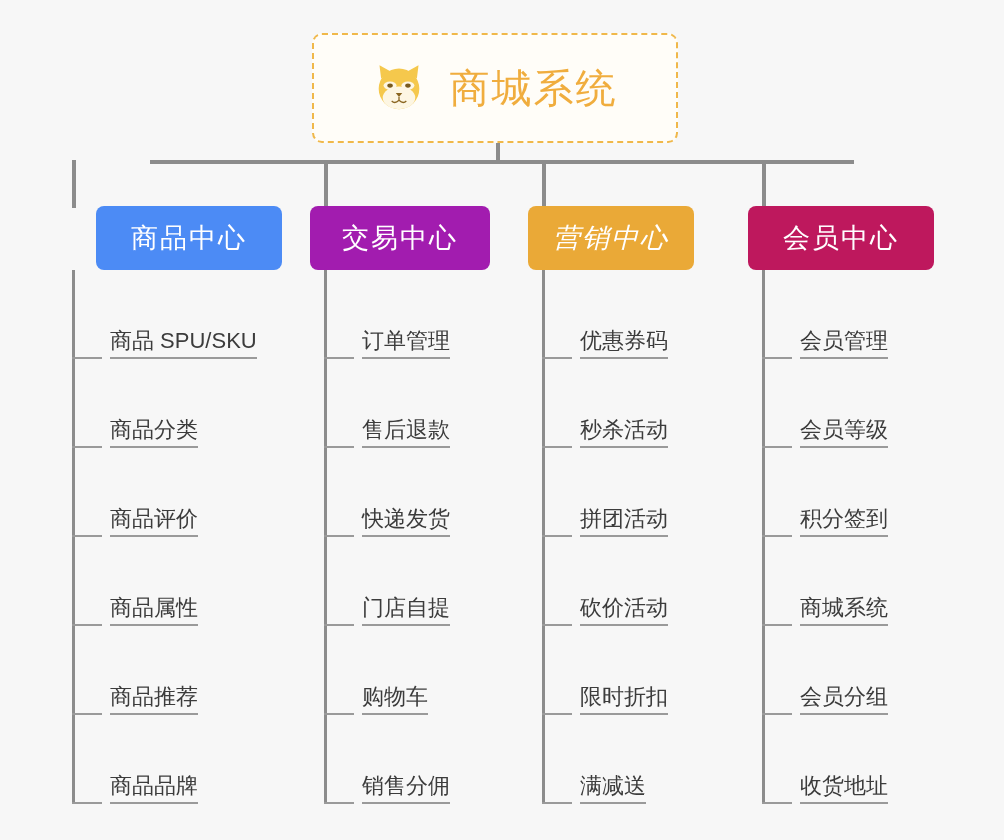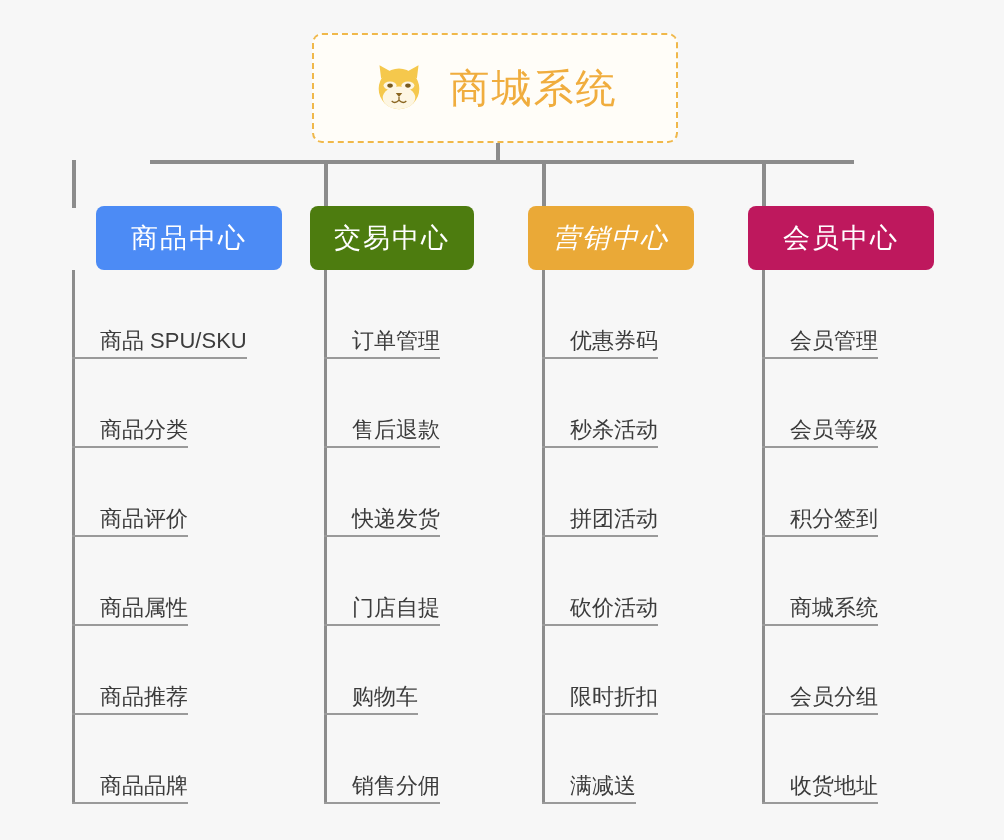--- a/index.html
+++ b/index.html
@@ -102,21 +102,21 @@
   .leaf-list {
     position: absolute;
     left: 14px;
     top: 64px;
   }
   .leaf {
     position: relative;
     height: 89px;
     display: flex;
     align-items: flex-end;
-    padding-left: 28px;
+    padding-left: 38px;
   }
   .leaf-label {
     font-size: 22px;
     color: #3c3c3c;
     white-space: nowrap;
     line-height: 1.15;
     padding-bottom: 4px;
     border-bottom: 2px solid #9a9a9a;
     margin-left: 0;
   }
@@ -197,21 +197,21 @@
             <span class="leaf-rule"></span>
             <span class="leaf-label">商品推荐</span>
           </div>
           <div class="leaf">
             <span class="leaf-rule"></span>
             <span class="leaf-label">商品品牌</span>
           </div>
         </div>
       </div>
       <div class="branch" style="left: 310px; width: 186px;">
-        <div class="branch-head" style="background: #4d7c0f; width: 164px;">
+        <div class="branch-head" style="background: #a21caf; width: 180px;">
           <span>交易中心</span>
         </div>
         <div class="spine" style="height: 534px;"></div>
         <div class="leaf-list">
           <div class="leaf">
             <span class="leaf-rule"></span>
             <span class="leaf-label">订单管理</span>
           </div>
           <div class="leaf">
             <span class="leaf-rule"></span>

